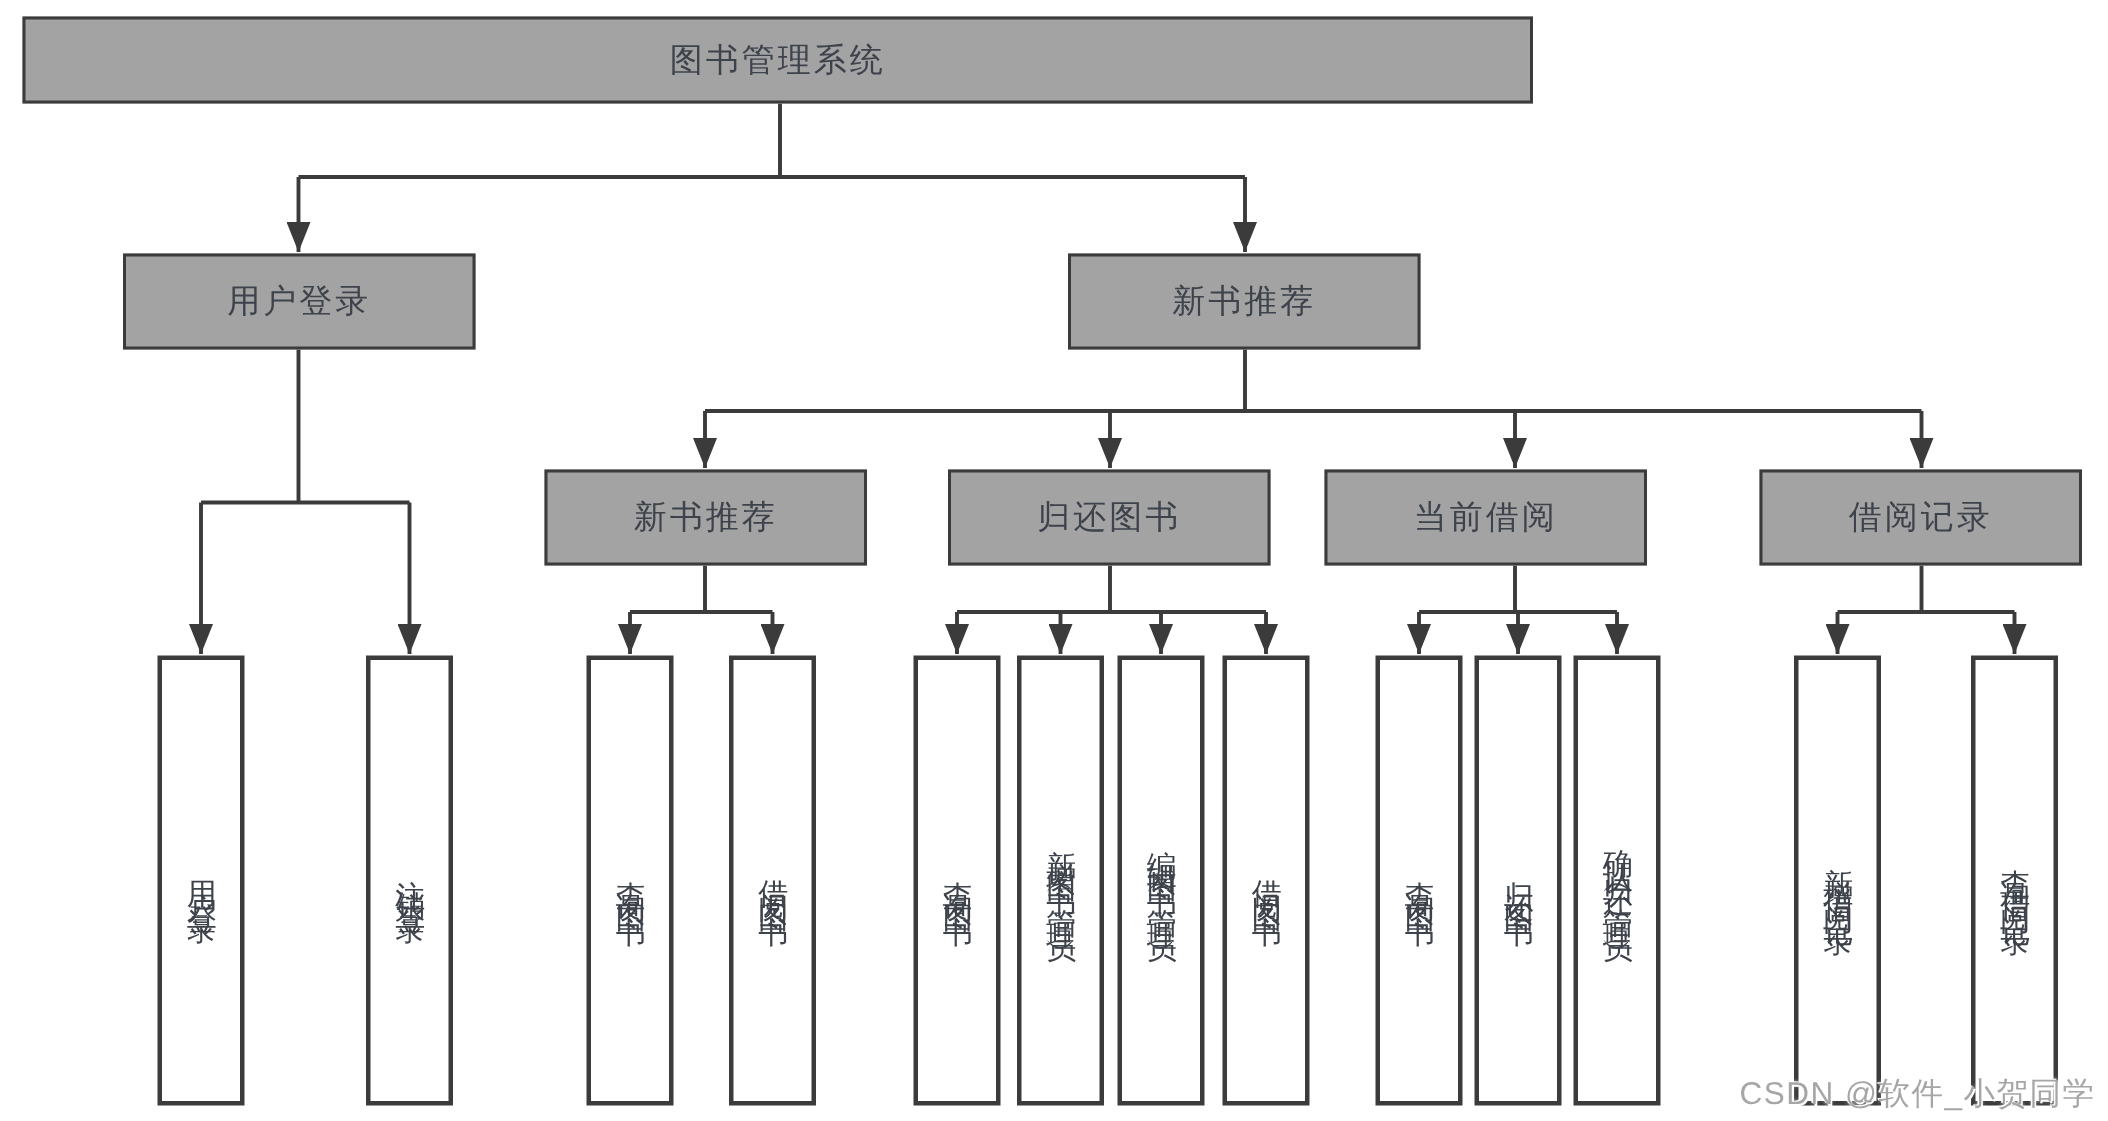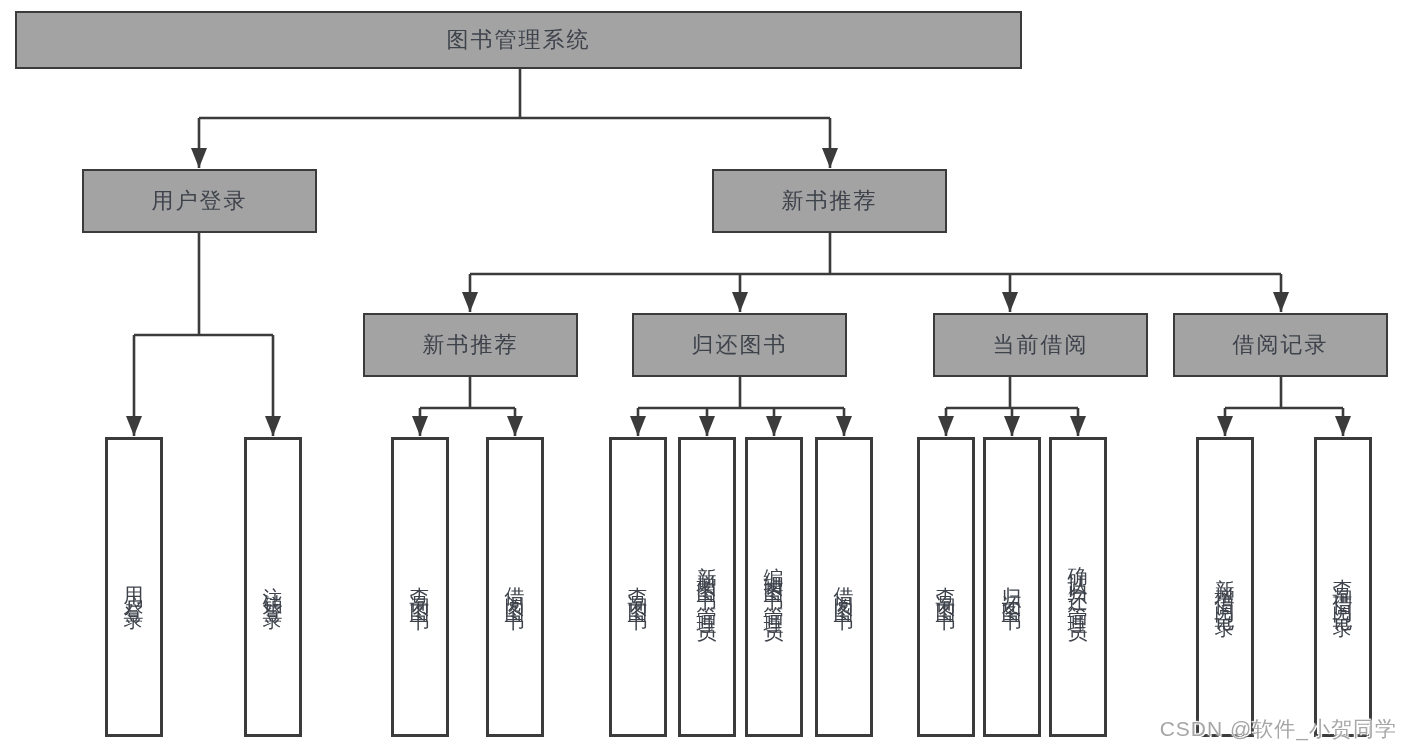--- a/index.html
+++ b/index.html
@@ -132,21 +132,21 @@
     </g>
   </svg>
 
   <div class="node title">图书管理系统</div>
 
   <div class="node lv2" style="left:82px;">用户登录</div>
   <div class="node lv2" style="left:712px;">新书推荐</div>
 
   <div class="node lv3" style="left:363px;">新书推荐</div>
   <div class="node lv3" style="left:632px;">归还图书</div>
-  <div class="node lv3" style="left:933px;">当前借阅</div>
+  <div class="node lv3" style="left:883px;">当前借阅</div>
   <div class="node lv3" style="left:1173px;">借阅记录</div>
 
   <div class="leaf" style="left:105px;">用户登录</div>
   <div class="leaf" style="left:244px;">注销登录</div>
 
   <div class="leaf" style="left:391px;">查询图书</div>
   <div class="leaf" style="left:486px;">借阅图书</div>
 
   <div class="leaf" style="left:609px;">查询图书</div>
   <div class="leaf" style="left:678px;">新增图书（管理员）</div>

